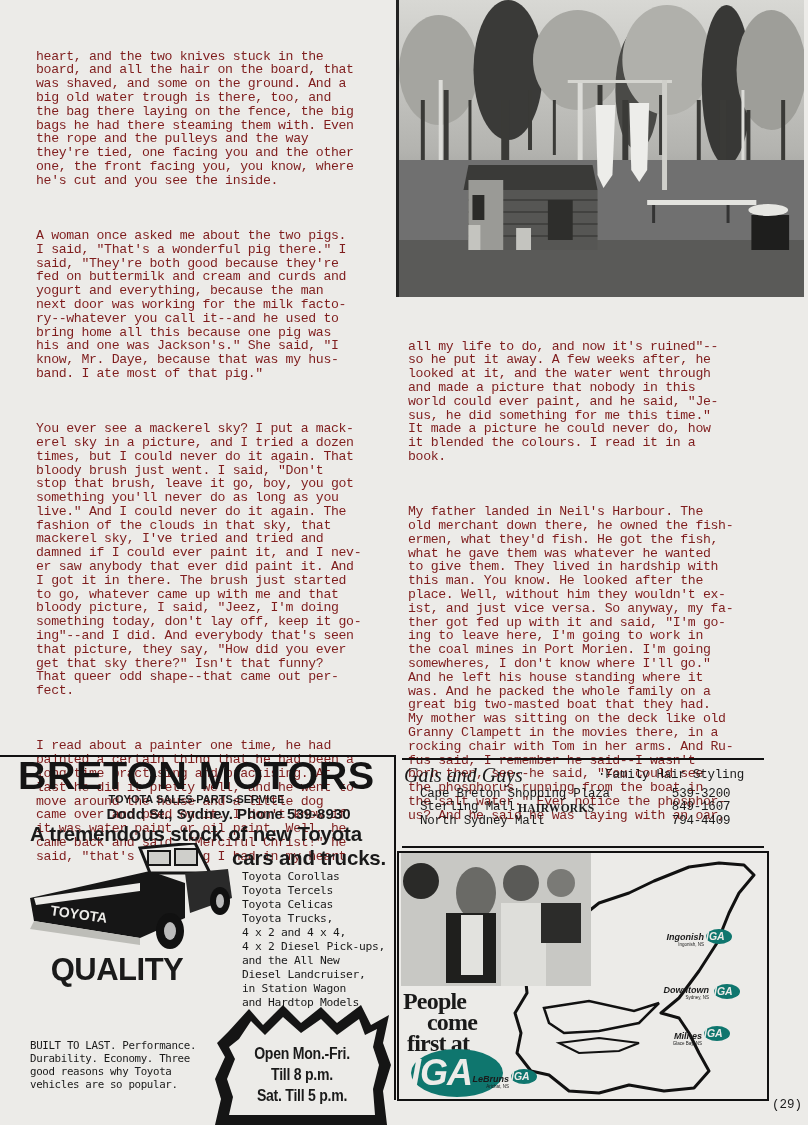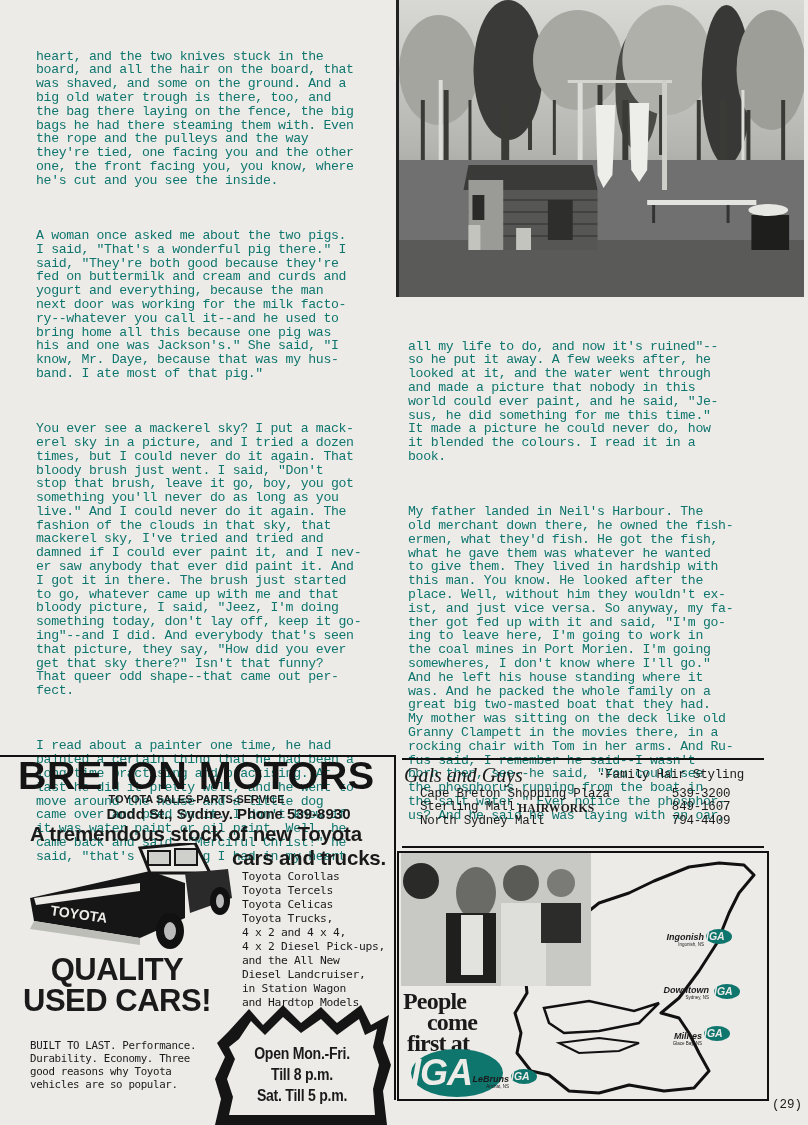--- a/index.html
+++ b/index.html
@@ -9,21 +9,21 @@
     position: relative;
     color: #1a1a1a;
   }
   .page { position: absolute; inset: 0; }
   .col-text {
     font-family: "Liberation Mono", "DejaVu Sans Mono", monospace;
     font-size: 13.2px;
     line-height: 13.8px;
     letter-spacing: -0.35px;
     white-space: pre;
-    color: #0f766e;
+    color: #7f1d1d;
   }
   #left-col { position: absolute; left: 36px; top: 22px; width: 360px; }
   #right-col { position: absolute; left: 408px; top: 312px; width: 395px; }
   .para { margin: 0 0 13.8px 0; }
   .para:last-child { margin-bottom: 0; }
 
   
   #painting {
     position: absolute; left: 396px; top: 0; width: 408px; height: 297px;
     background: #8e8e8a; overflow: hidden;
@@ -305,21 +305,20 @@
       <div>4 x 2 and 4 x 4,</div>
       <div>4 x 2 Diesel Pick-ups,</div>
       <div>and the All New</div>
       <div>Diesel Landcruiser,</div>
       <div>in Station Wagon</div>
       <div>and Hardtop Models</div>
     </div>
 
     <div class="quality">
       <div>QUALITY</div>
-      <div>USED CARS!</div>
     </div>
 
     <div class="built">BUILT TO LAST. Performance.
 Durability. Economy. Three
 good reasons why Toyota
 vehicles are so popular.</div>
 
     <svg class="burst" viewBox="0 0 176 122">
       <path d="M14 28 L34 6 L48 22 L68 2 L86 20 L106 4 L122 20 L146 2 L156 22 L174 12 L168 40 L176 62 L168 88 L172 122 L0 122 L6 96 L0 76 L10 54 L2 40 Z" fill="#151515"></path>
       <path d="M24 36 L36 18 L50 32 L68 14 L86 30 L106 16 L122 32 L144 16 L150 32 L162 26 L158 44 L164 62 L158 86 L160 112 L14 112 L18 94 L12 76 L20 56 L14 44 Z" fill="#ecebe8"></path>

